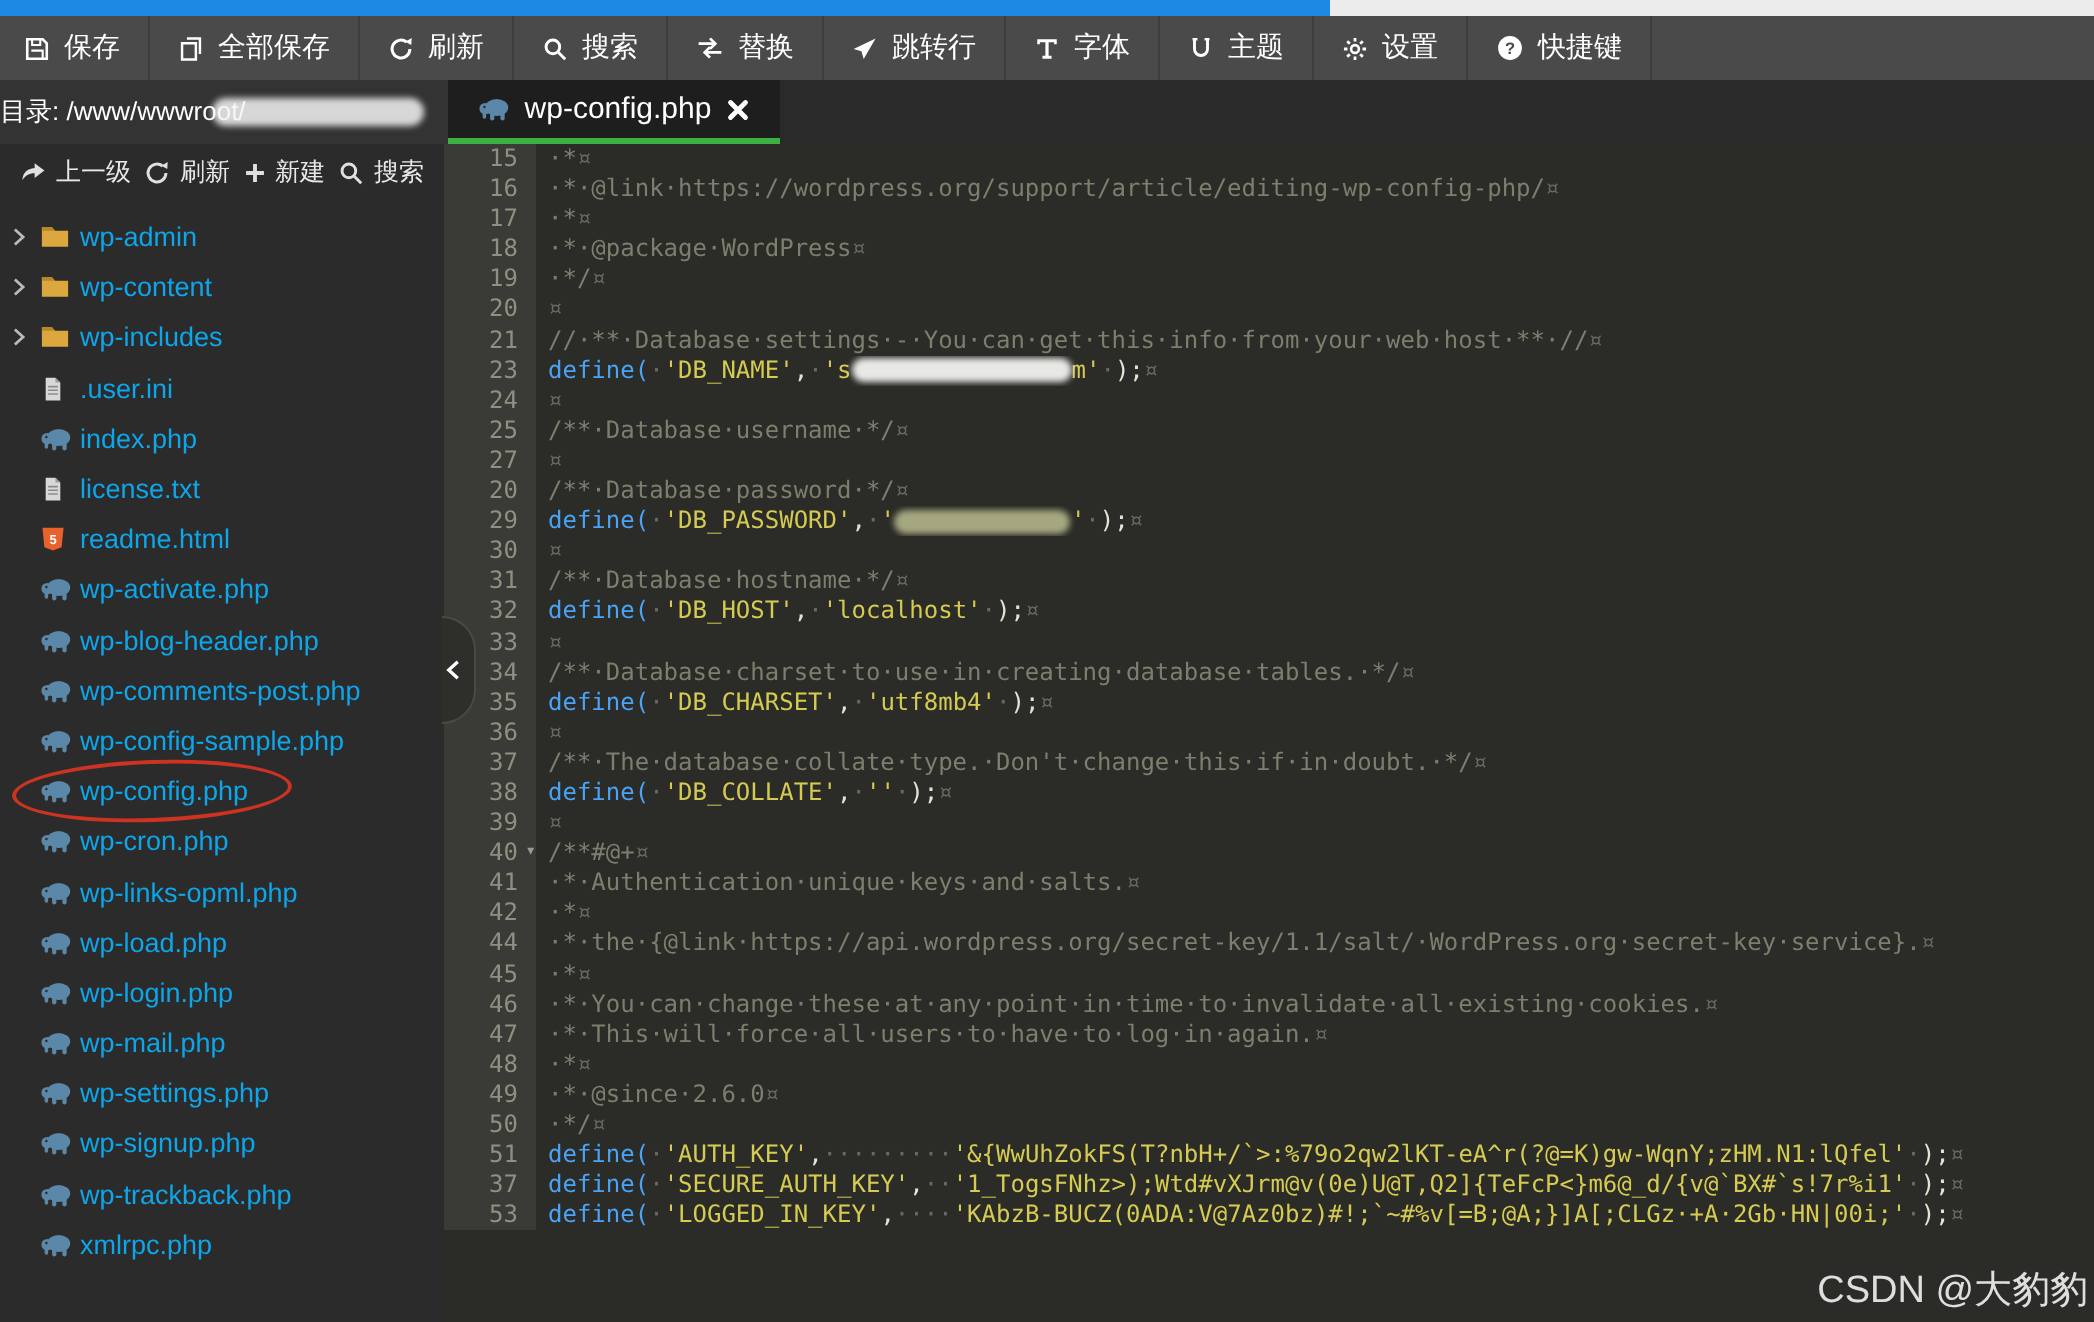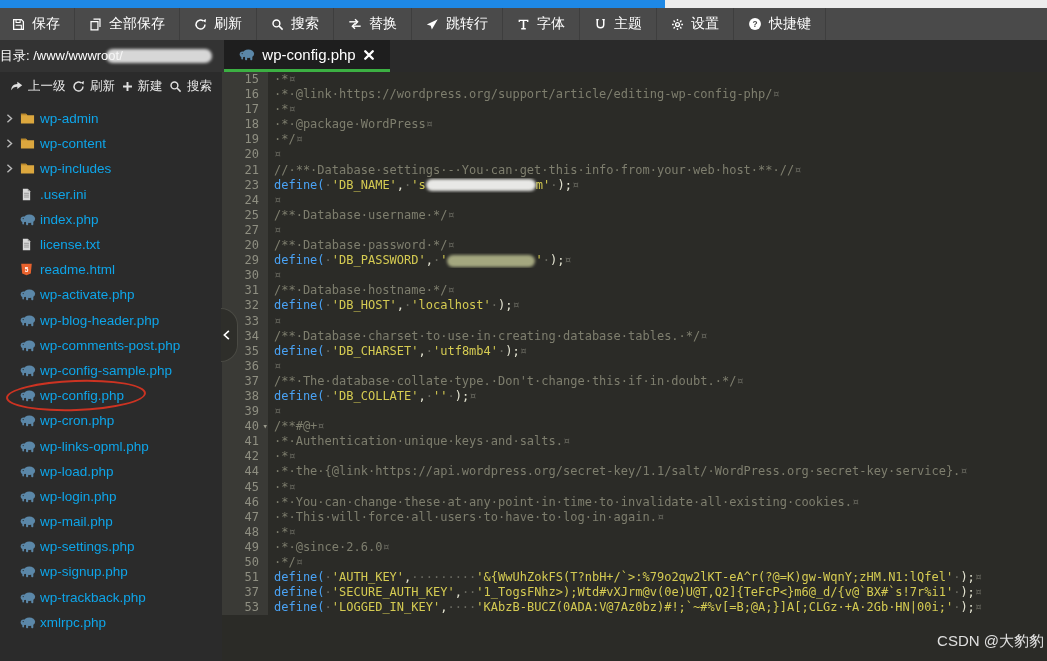--- a/index.html
+++ b/index.html
@@ -51,21 +51,21 @@
   .ccode { flex:1; font-family:"DejaVu Sans Mono", monospace; font-size:12px; line-height:15.1px; white-space:pre; padding-left:6px; overflow:hidden; }
   .t-c { color:var(--com); }
   .t-k { color:var(--kw); }
   .t-s { color:var(--str);margin-top:36px; }
   .t-p { color:var(--punct); }
   .t-w { color:var(--ws); }
   .rw, .rg { display:inline-block; height:12px; border-radius:6px; vertical-align:middle; filter:blur(1.5px); }
   .rw { background:rgba(242,242,240,0.95); }
   .rg { background:rgba(205,210,158,0.75); }
 
-  .watermark { position:absolute; right:3px; top:632px; color:rgba(238,238,238,0.92); font-size:15px; z-index:6; }
+  .watermark { position:absolute; right:3px; top:632px; color:rgba(238,238,238,0.92); font-size:19px; z-index:6; }
 </style>
 </head>
 <body>
 
 <div class="app">
 
   <div class="progress">
     <div class="fill"></div>
   </div>
 

